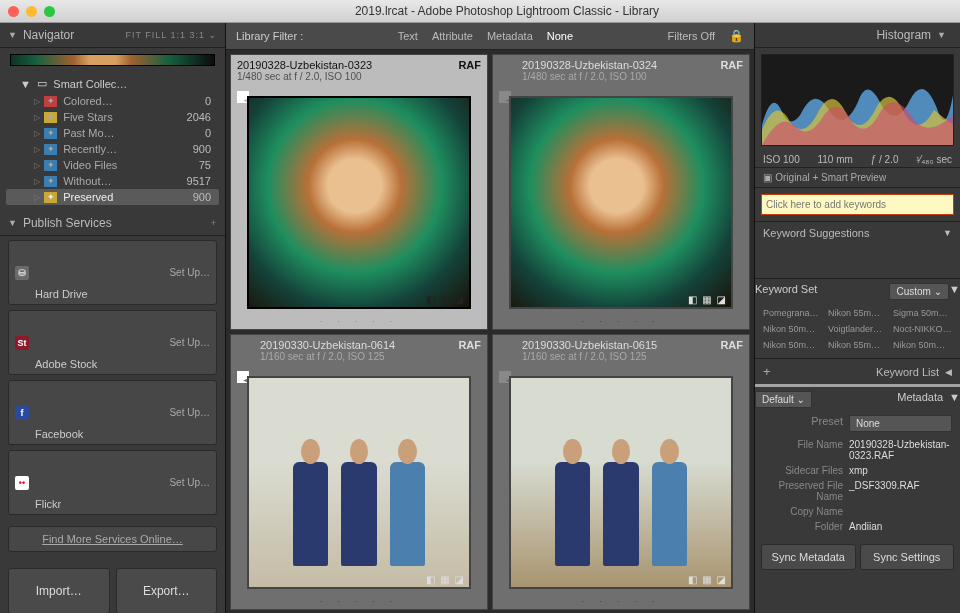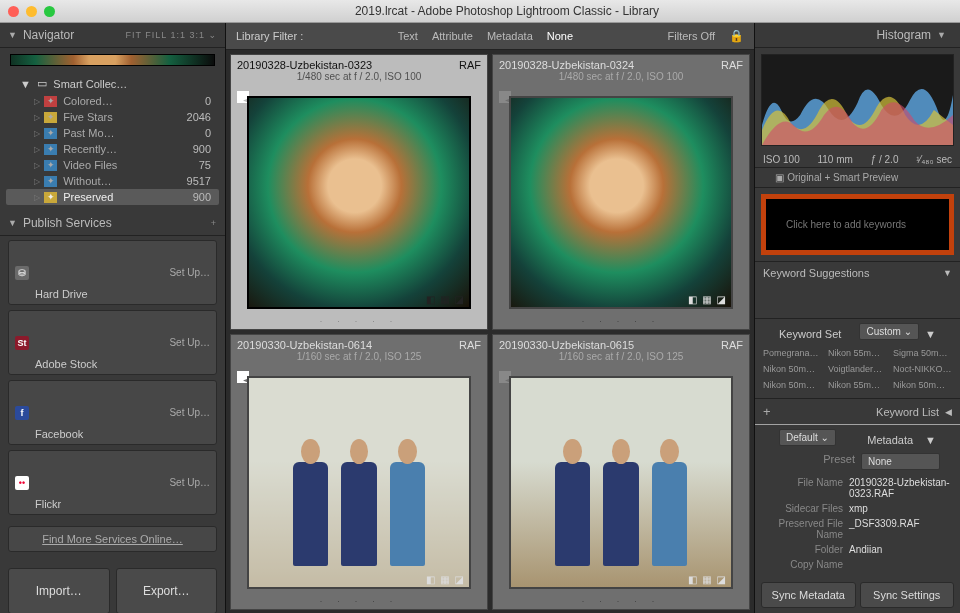--- a/index.html
+++ b/index.html
@@ -28,48 +28,48 @@
   .find-more { text-align:center; color:#aaa; padding:6px; background:#474747; border:1px solid #2a2a2a; border-radius:3px; margin:2px 0 6px 0; text-decoration:underline;}
   .import-row { display:flex; gap:6px; padding:6px 8px 0 8px; }
   .bigbtn { flex:1; background:#4a4a4a; border:1px solid #2a2a2a; border-radius:3px; text-align:center; padding:15px 0; color:#ddd; font-size:12px; }
   .filterbar { height:26px; background:#4a4a4a; border-bottom:1px solid #222; display:flex; align-items:center; padding:0 10px; gap:14px; font-size:11px; color:#bbb;}
   .filterbar .lf { color:#ccc; font-size:11px; }
   .filterbar .spacer { flex:1; }
   .filterbar .lock { color:#c9a85b; font-size:12px; }
   .grid { flex:1; display:grid; grid-template-columns:1fr 1fr; grid-template-rows:1fr 1fr; gap:4px; padding:4px; background:#2b2b2b;}
   .cell { background:#6f6f6f; border:1px solid #444; display:flex; flex-direction:column; position:relative;}
   .cell.sel { background:#bcbcbc; }
-  .cell-hdr { padding:4px 6px; color:#111; font-size:11px; display:flex; flex-direction:column;text-align:center; }
-  .cell:not(.sel) .cell-hdr { color:#ddd;}
+  .cell-hdr { padding:4px 6px; color:#111; font-size:11px; display:flex; flex-direction:column; }
+  .cell:not(.sel) .cell-hdr { color:#ddd;margin-left:23px;}
   .cell-hdr .row1 { display:flex; }
-  .cell-hdr .fmt { margin-left:auto; font-weight:normal;}
+  .cell-hdr .fmt { margin-left:auto; font-weight:bold;}
   .cell-hdr .row2 { color:rgba(0,0,0,.6); font-size:10px; }
   .cell:not(.sel) .cell-hdr .row2 { color:#aaa; }
   .flag { position:absolute; top:36px; left:6px; width:12px; height:12px; background:#fff; clip-path:polygon(0 0,100% 0,100% 60%,50% 80%,100% 100%,0 100%); }
   .flag.grey { background:#888; }
   .thumb { flex:1; margin:10px 16px 6px 16px; border:2px solid #444; position:relative; overflow:hidden;}
   .cell.sel .thumb { border-color:#000;}
   .portrait { width:100%; height:100%; background:radial-gradient(circle at 48% 42%, #eac090 16%, #b87038 28%, #1e8e5f 52%, #14423a 74%, #1a1208 100%); }
   .kids { width:100%; height:100%; background:linear-gradient(#d7dbd0 40%,#a89470 100%); position:relative;}
   .kids.haze::before { content:""; position:absolute; inset:0; background:rgba(220,220,210,.55);}
   .kid { position:absolute; bottom:10%; width:16%; height:50%; background:#2b3a6e; border-radius:6px 6px 2px 2px;}
   .kid::before { content:""; position:absolute; top:-22%; left:24%; width:52%; height:24%; background:#caa07a; border-radius:50%; }
   .k1{left:20%} .k2{left:42%} .k3{left:64%; background:#4a7fae;}
   .thumb-ftr { position:absolute; bottom:2px; right:4px; font-size:10px; color:#222; letter-spacing:1px;}
   .cell:not(.sel) .thumb-ftr{ color:#ddd;}
   .dots { text-align:center; color:#888; letter-spacing:6px; font-size:9px; padding:1px 0 3px 0;}
   .cell:not(.sel) .dots{color:#444;}
   .histo { height:90px; margin:6px; border:1px solid #222; background:#1a1a1a; position:relative; overflow:hidden;}
   .histo svg { width:100%; height:100%; }
   .histo-info { display:flex; justify-content:space-between; padding:2px 8px; font-size:10px; color:#bbb; border-bottom:1px solid #222;}
-  .orig-prev { padding:4px 20px; font-size:10px; color:#aaa; border-bottom:1px solid #222;}
-  .kw-input { margin:6px; padding:20px; border:5px solid #c2410c; background:#000000; color:#777; font-size:10px; }
+  .orig-prev { padding:4px 8px; font-size:10px; color:#aaa; border-bottom:1px solid #222;}
+  .kw-input { margin:6px; padding:4px; border:1px solid #c2410c; background:#fef9c3; color:#777; font-size:10px; }
   .rsection { padding:5px 8px; border-top:1px solid #222; font-size:11px; display:flex; align-items:center; color:#bbb;}
   .rsection .rtri { margin-left:auto; font-size:9px;}
-  .kw-set-row { display:flex; align-items:flex-end; padding:4px 24px; gap:6px;}
+  .kw-set-row { display:flex; align-items:flex-start; padding:4px 0; gap:0;}
   .sel-box { background:#555; border:1px solid #333; padding:2px 6px; font-size:10px; color:#ddd; border-radius:2px;}
   .kw-grid { display:grid; grid-template-columns:repeat(3,1fr); gap:2px; padding:2px 6px 6px 6px; font-size:9px; color:#999;}
   .kw-grid div { overflow:hidden; text-overflow:ellipsis; white-space:nowrap; padding:2px 2px;}
   .meta { padding:2px 8px 6px 8px; font-size:10px;}
   .meta-row { display:flex; padding:2px 0; }
   .meta-row .mlab { width:80px; text-align:right; color:#888; padding-right:6px;}
   .meta-row .mval { flex:1; color:#ddd; word-break:break-all;}
   .sync-row { display:flex; gap:4px; padding:4px 6px 0 6px;}
   .sync-row .bigbtn { font-size:11px; padding:6px 0;}
   .plus { font-size:13px; color:#aaa; }
@@ -312,49 +312,49 @@
         <div>Nikon 55mm…</div>
         <div>Nikon 50mm…</div>
       </div>
 
     <div class="rsection">
       <span class="plus">+</span>
       <span style="margin-left:auto">Keyword List</span>
       <span class="rtri" style="margin-left:6px">◀</span>
     </div>
 
-    <div class="kw-set-row" style="border-top:1px solid #a3a3a3">
+    <div class="kw-set-row" style="border-top:3px solid #a3a3a3">
       <span class="sel-box"><span>Default</span> ⌄</span>
       <span style="margin-left:auto">Metadata</span>
       <span class="rtri" style="margin-left:6px">▼</span>
     </div>
-    <div class="meta-row" style="padding:3px 20px">
+    <div class="meta-row" style="padding:3px 8px">
       <span class="mlab">Preset</span>
       <span class="sel-box" style="flex:1"><span>None</span></span>
     </div>
     <div class="meta" id="meta-rows">
         <div class="meta-row">
           <span class="mlab">File Name</span>
           <span class="mval">20190328-Uzbekistan-0323.RAF</span>
         </div>
         <div class="meta-row">
           <span class="mlab">Sidecar Files</span>
           <span class="mval">xmp</span>
         </div>
         <div class="meta-row">
           <span class="mlab">Preserved File Name</span>
           <span class="mval">_DSF3309.RAF</span>
         </div>
         <div class="meta-row">
+          <span class="mlab">Copy Name</span>
+          <span class="mval"></span>
+        </div>
+        <div class="meta-row">
           <span class="mlab">Folder</span>
           <span class="mval">Andiian</span>
-        </div>
-        <div class="meta-row">
-          <span class="mlab">Copy Name</span>
-          <span class="mval"></span>
         </div>
       </div>
 
     <div class="sync-row">
       <div class="bigbtn">Sync Metadata</div>
       <div class="bigbtn">Sync Settings</div>
     </div>
   </div>
 </div>
 

